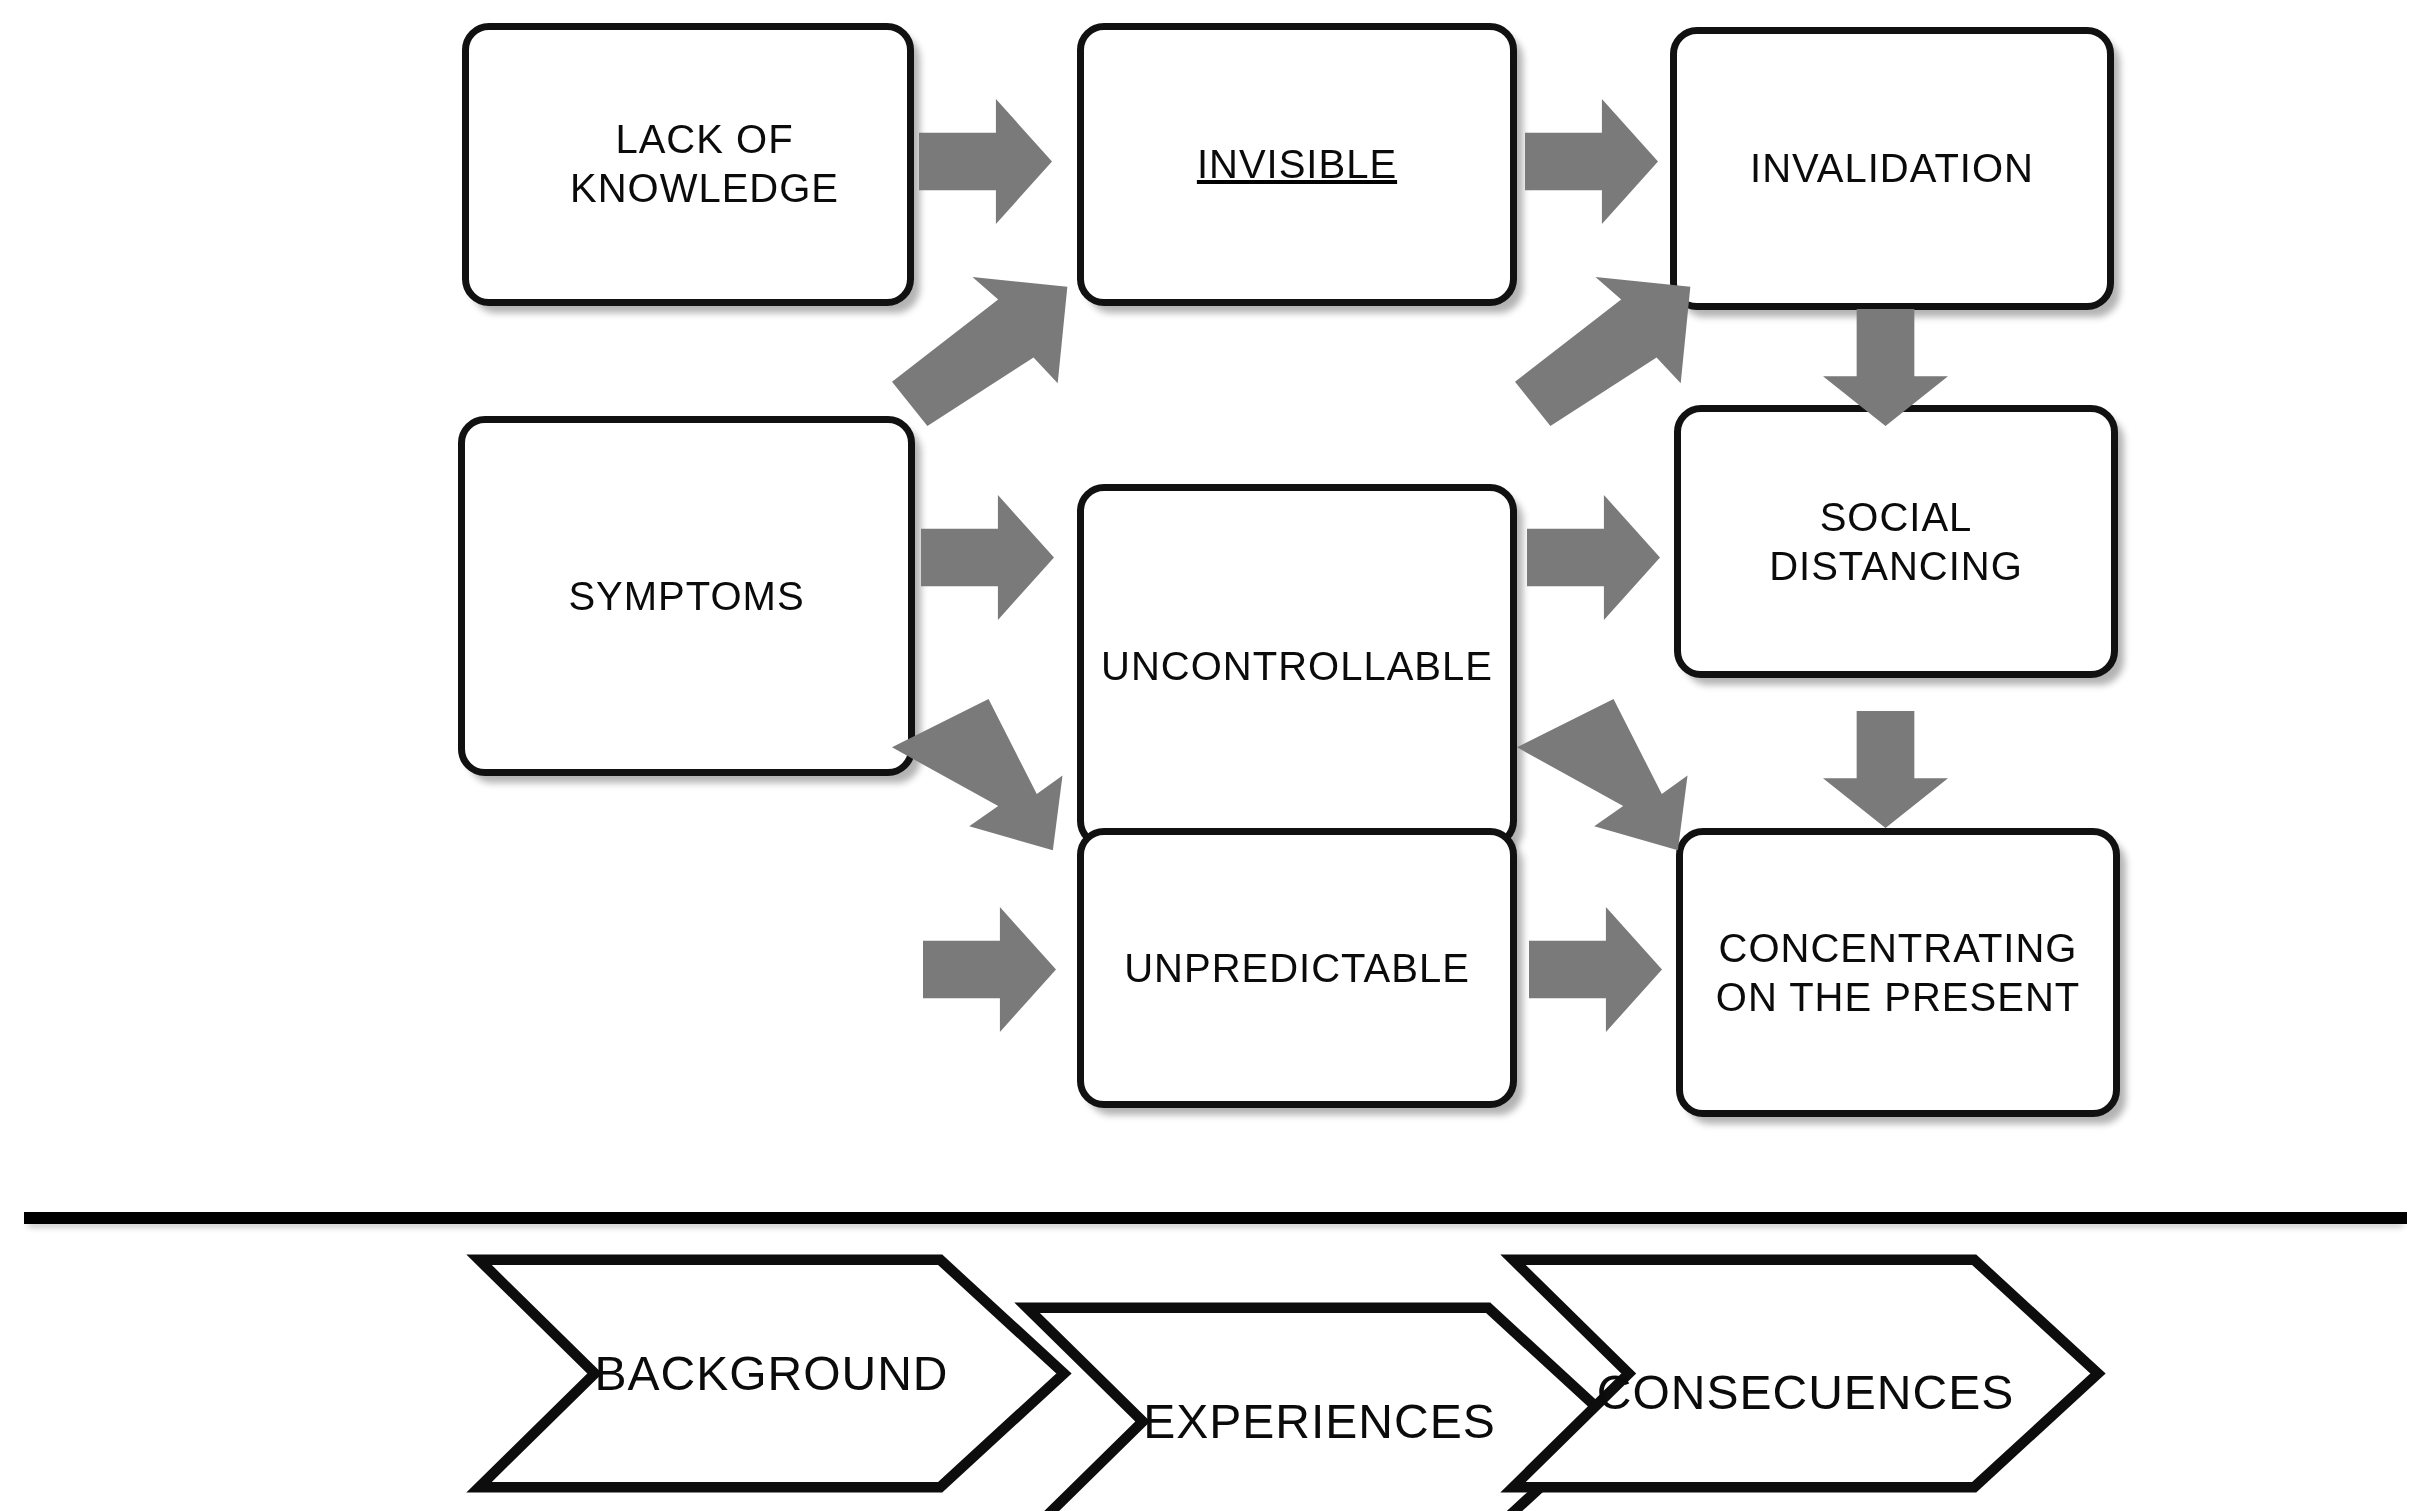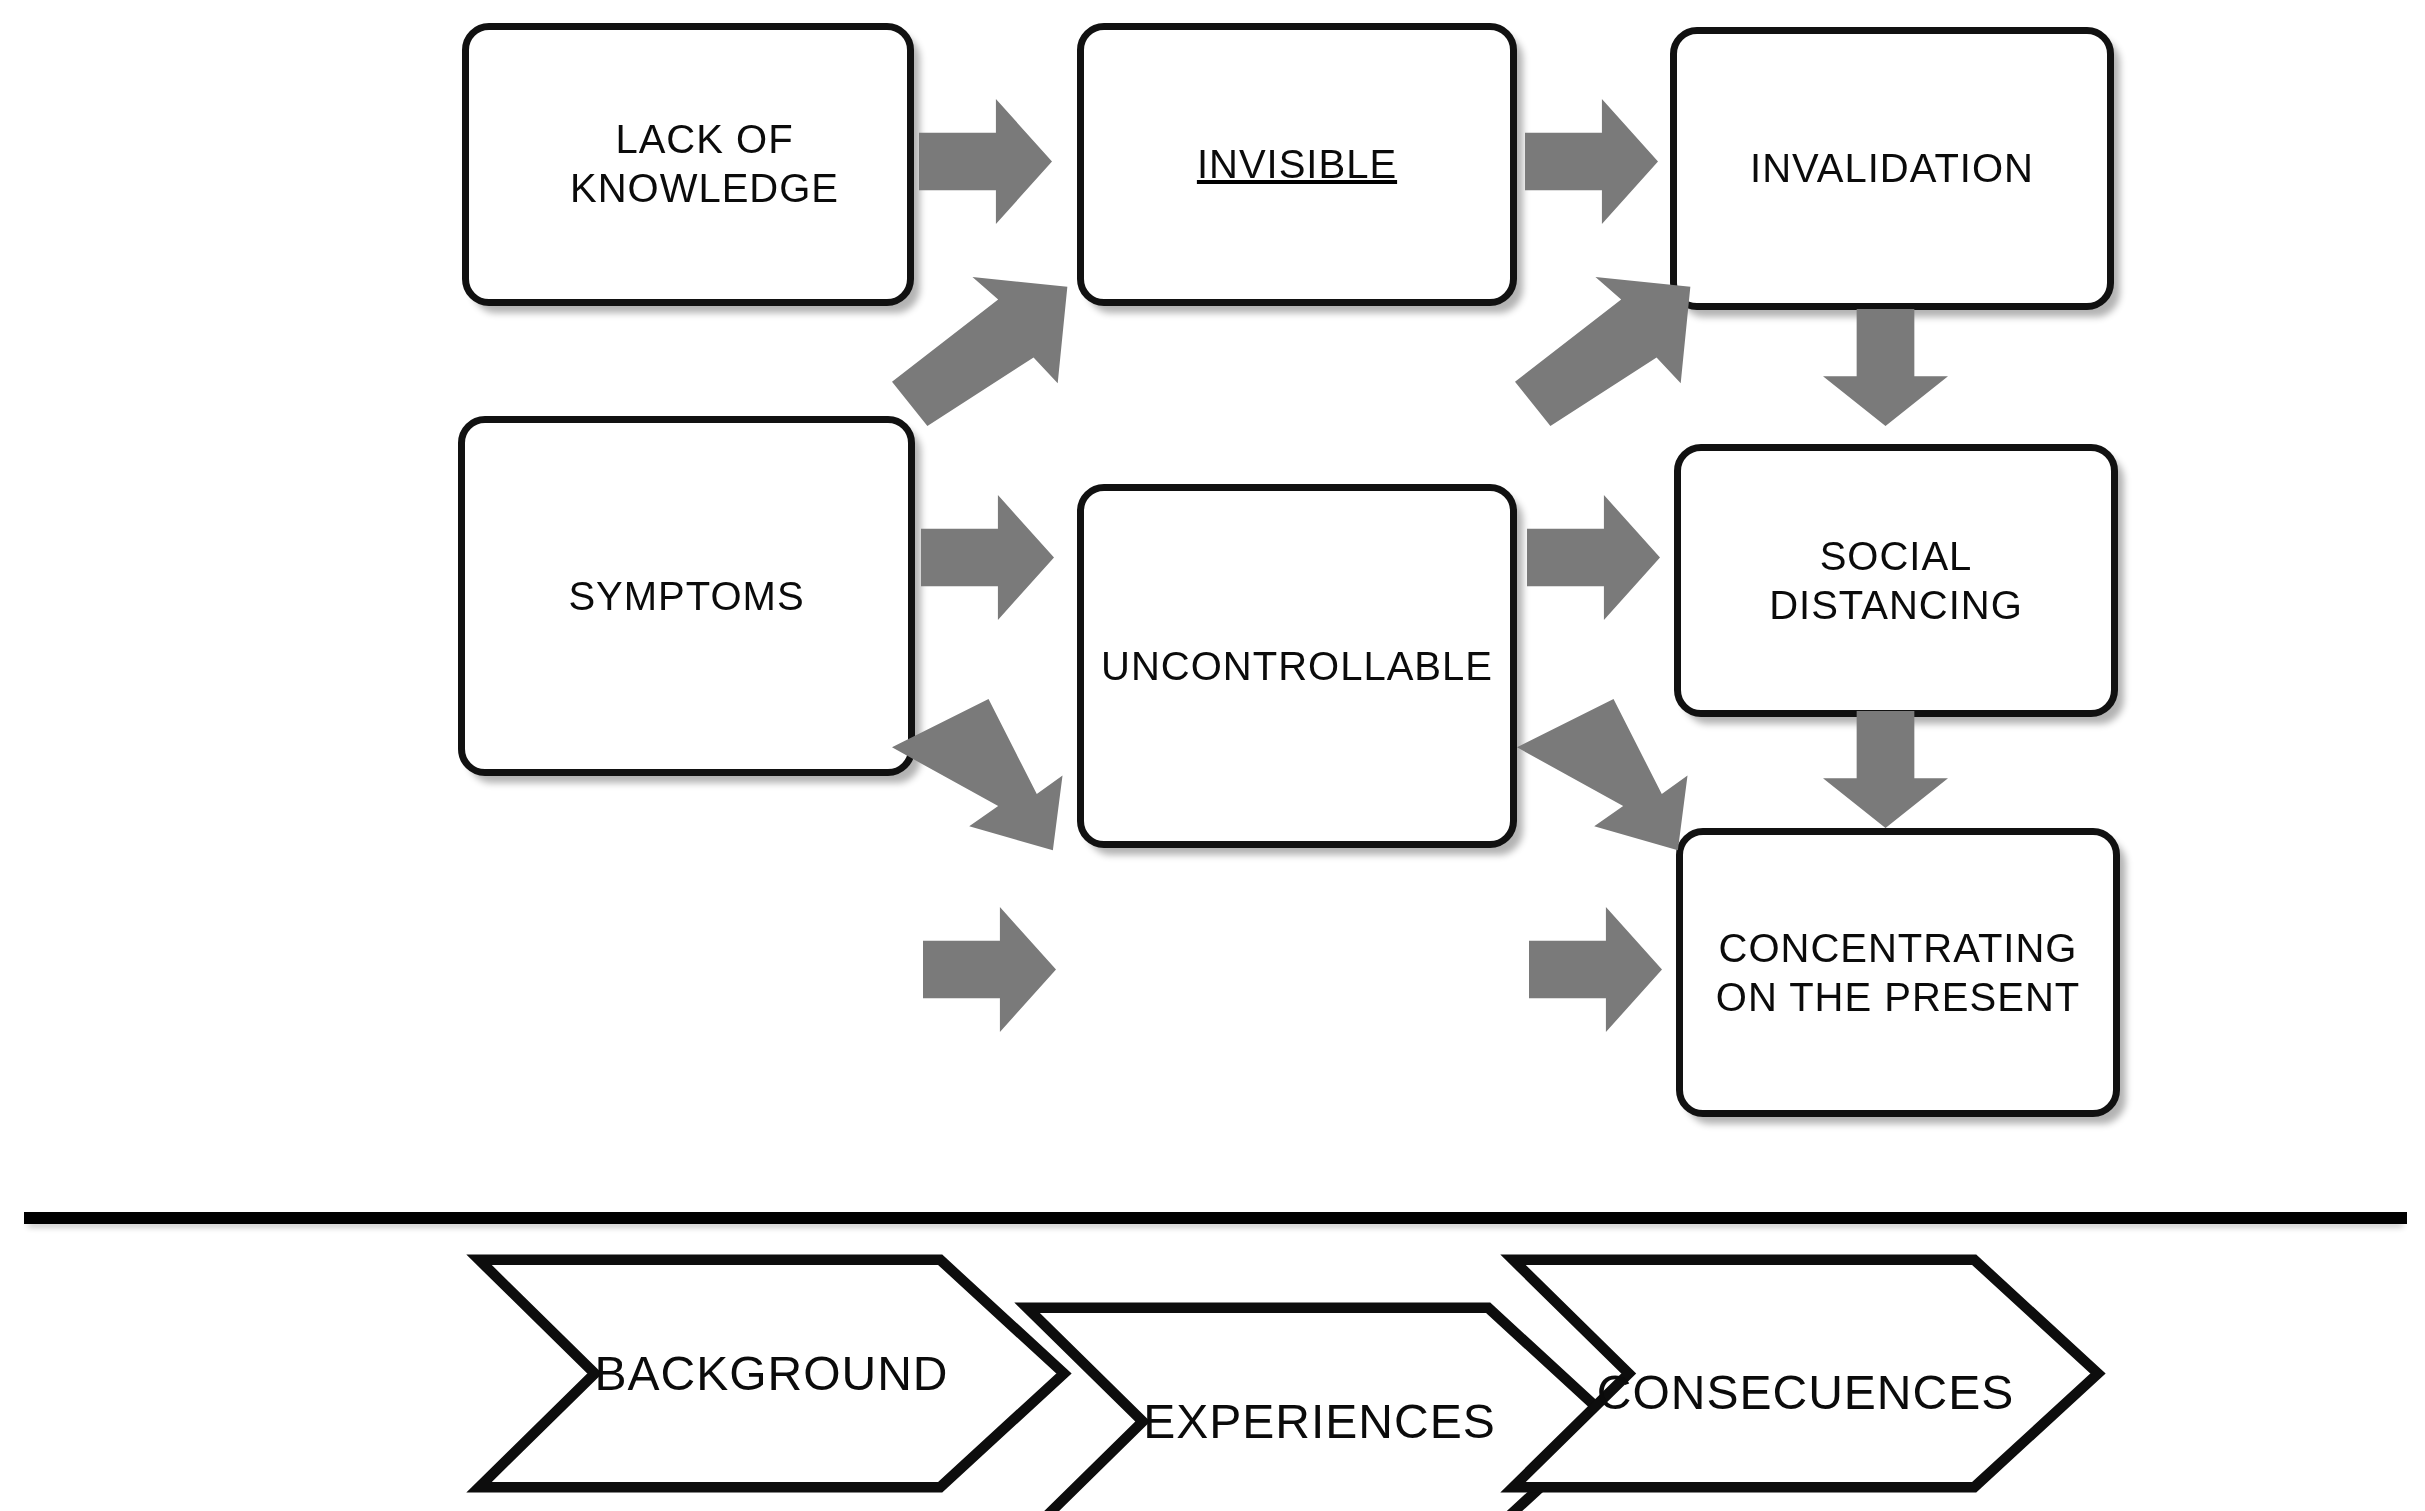--- a/index.html
+++ b/index.html
@@ -70,25 +70,28 @@
   </div>
 
   <div class="node" style="left:458px;top:416px;width:457px;height:360px;">
     <span class="label">SYMPTOMS</span>
   </div>
 
   <div class="node" style="left:1077px;top:440px;width:440px;height:364px;margin-top:44px;">
     <span class="label">UNCONTROLLABLE</span>
   </div>
 
-  <div class="node" style="left:1674px;top:444px;width:444px;height:273px;">
+  <div class="node" style="left:1674px;top:405px;width:444px;height:273px;">
     <span class="label">SOCIAL
 DISTANCING</span>
   </div>
 
+  <div class="node" style="left:1077px;top:828px;width:440px;height:280px;">
+    <span class="label">UNPREDICTABLE</span>
+  </div>
 
   <div class="node" style="left:1676px;top:828px;width:444px;height:289px;">
     <span class="label">CONCENTRATING
 ON THE PRESENT</span>
   </div>
 
   <div class="arrow" style="left:919px;top:99px;">
     <svg width="133" height="125" viewBox="0 0 166 156">
       <path d="M0,42 L96,42 L96,0 L166,78 L96,156 L96,114 L0,114 Z" fill="#7a7a7a"></path>
     </svg>

